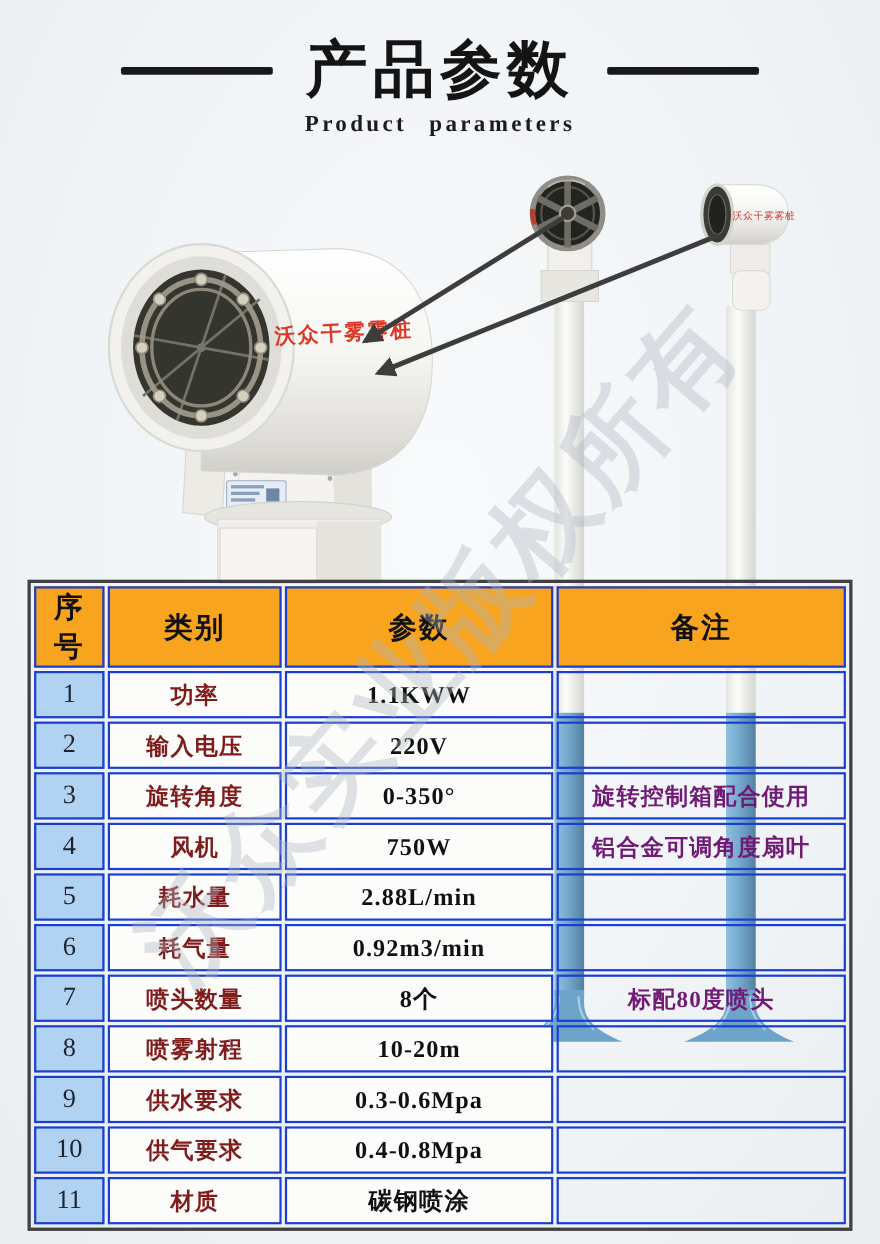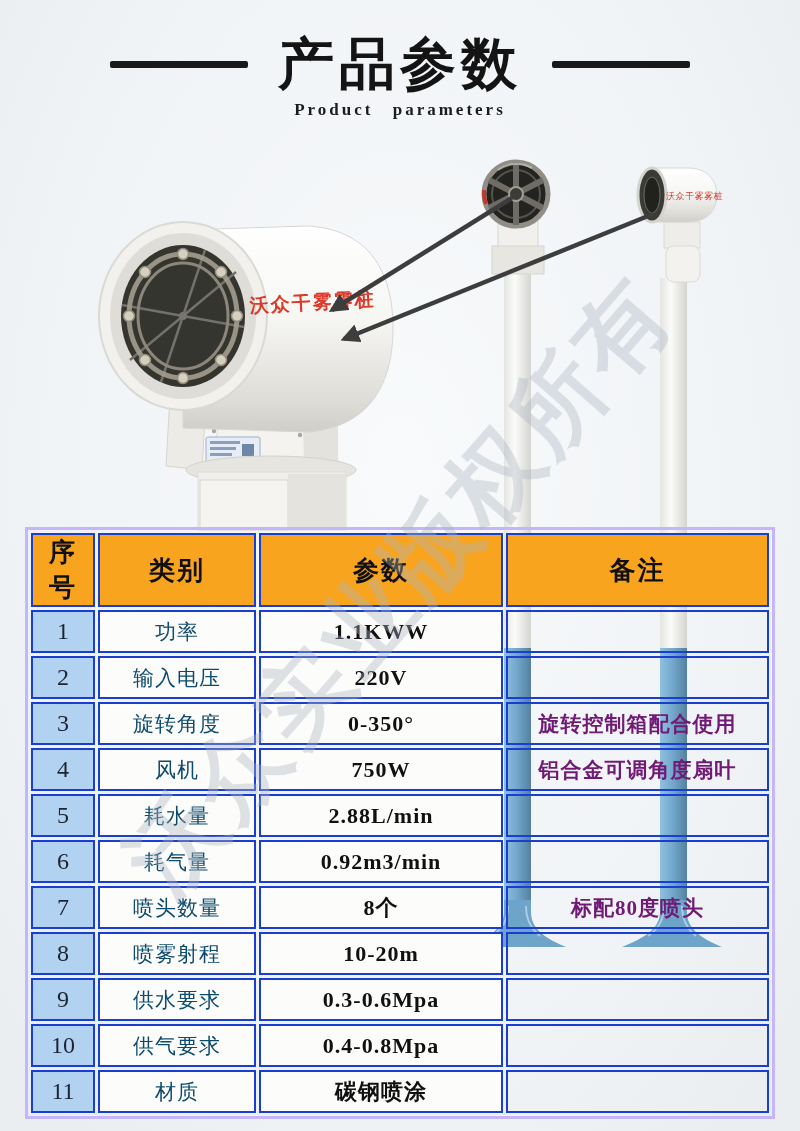--- a/index.html
+++ b/index.html
@@ -7,31 +7,31 @@
     width:800px;height:1131px;position:relative;overflow:hidden;
     background:radial-gradient(ellipse at 50% 42%, #f8fafb 0%, #f0f3f6 65%, #e9edf0 100%);
     font-family:"Liberation Serif","DejaVu Serif",serif;
   }
   
   .title-block{position:absolute;top:34px;left:0;width:100%;z-index:3;
     display:flex;flex-direction:column;align-items:center;}
   .title-row{display:flex;align-items:center;gap:30px;}
   .title-rule{width:138px;height:7px;background:#191919;border-radius:2px;}
   .page-title{margin:0;font-size:56px;font-weight:900;letter-spacing:5px;color:#141414;line-height:1.1;}
-  .page-subtitle{margin-top:4px;font-size:17px;font-weight:bold;letter-spacing:3px;word-spacing:12px;color:#1c1c1c;}
+  .page-subtitle{margin-top:4px;font-size:21px;font-weight:bold;letter-spacing:3px;word-spacing:12px;color:#1c1c1c;}
   
   .illustration{position:absolute;left:0;top:0;z-index:1;pointer-events:none;}
   
   .spec-wrap{position:absolute;left:25px;top:527px;width:750px;z-index:2;}
-  table.spec{width:100%;border-collapse:separate;border-spacing:3px;border:3px solid #c4b5fd;table-layout:fixed;}
+  table.spec{width:100%;border-collapse:separate;border-spacing:3px;border:3px solid #404040;table-layout:fixed;}
   .spec th,.spec td{border:2px solid #1b3ed2;text-align:center;vertical-align:middle;padding:0 4px;overflow:hidden;}
   .spec th{background:#f9a41e;font-size:26px;font-weight:bold;color:#101010;height:42px;letter-spacing:2px;}
   .spec td{height:39px;}
   td.col-no{background:#b2d2f2;font-size:24px;font-weight:400;color:#1d2430;}
-  td.col-cat{background:#fcfcfb;font-size:21px;font-weight:normal;color:#0c4a6e;letter-spacing:1px;margin-top:28px;}
+  td.col-cat{background:#fcfcfb;font-size:21px;font-weight:bold;color:#7f1d1d;letter-spacing:1px;margin-top:28px;}
   td.col-val{background:#fcfcfb;font-size:22px;font-weight:bold;color:#111;letter-spacing:1px;}
   td.col-rem{background:transparent;font-size:21px;font-weight:bold;color:#701a75;letter-spacing:1px;}
   col.c-no{width:64px;} col.c-cat{width:158px;} col.c-val{width:244px;} col.c-rem{width:auto;}
   
   .watermark{position:absolute;left:50%;top:585px;z-index:4;pointer-events:none;
     transform:translate(-50%,-50%) rotate(-49deg);
     font-size:92px;font-weight:bold;letter-spacing:5px;white-space:nowrap;
     color:rgba(172,182,192,0.38);}
 </style>
 </head>

